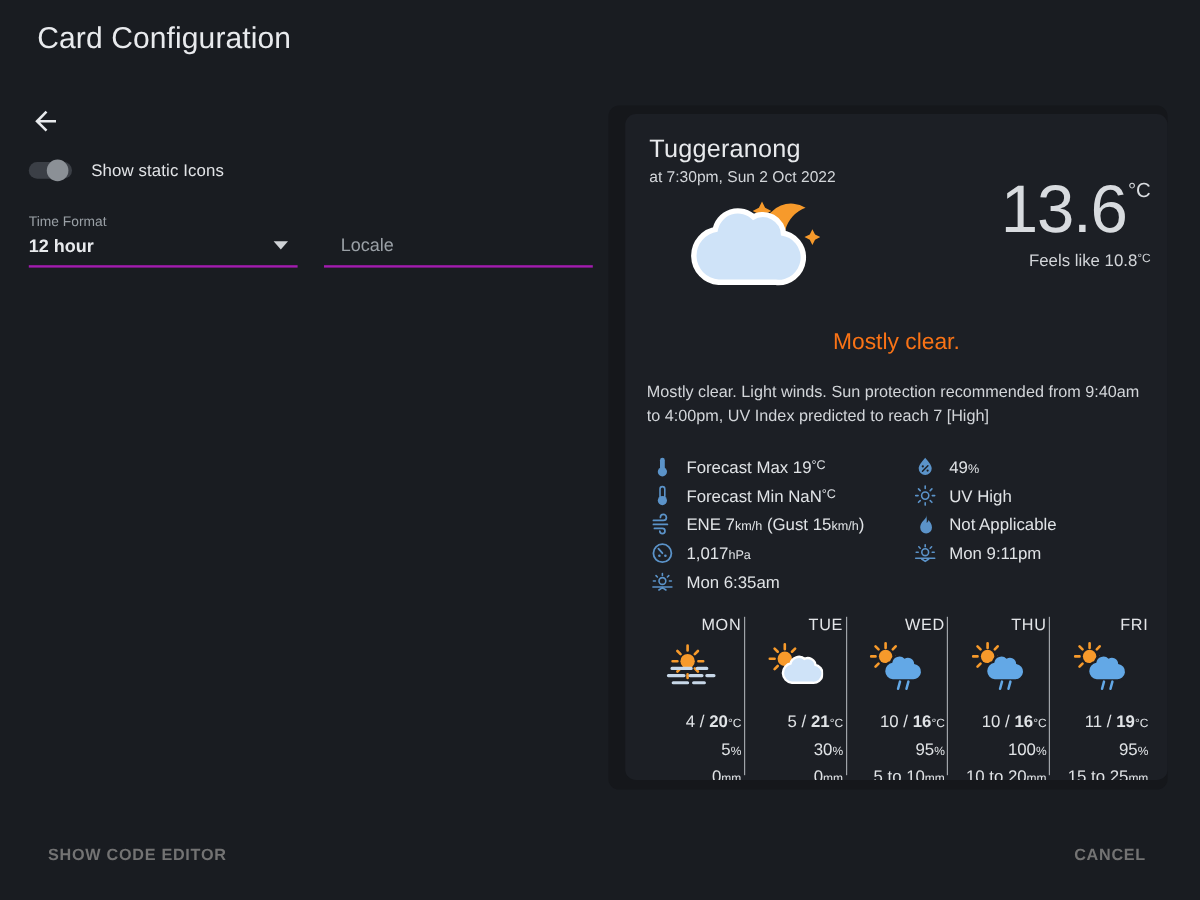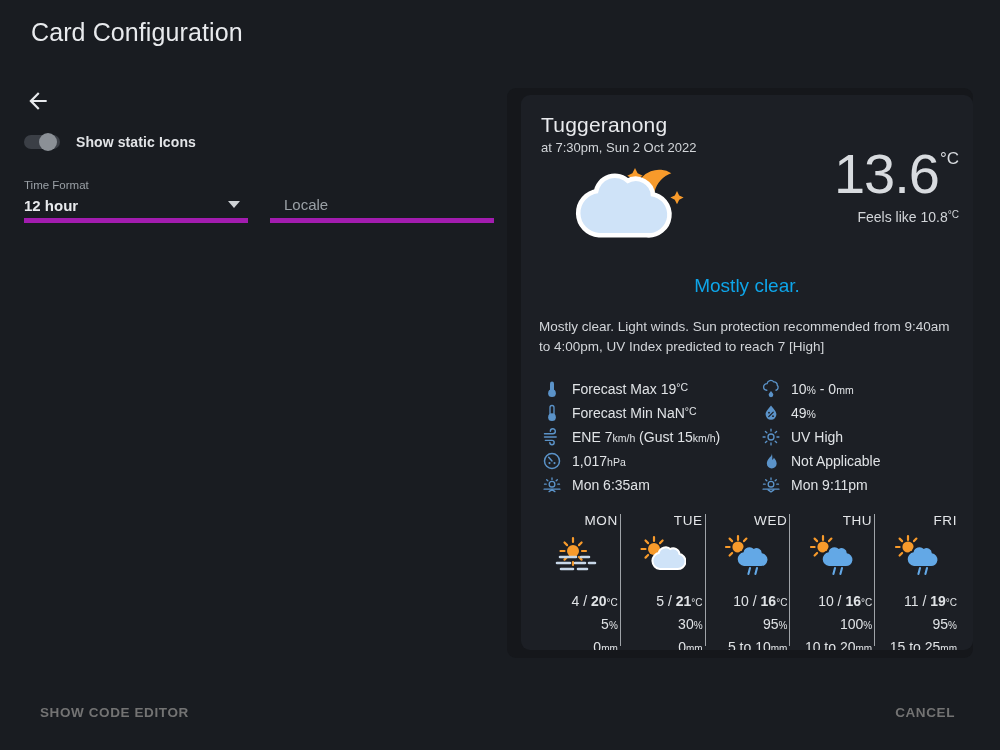--- a/index.html
+++ b/index.html
@@ -37,28 +37,28 @@
     position: absolute; left: 0; top: 1px;
     width: 36px; height: 14px; border-radius: 7px;
     background: #3b3f46;
   }
   .switch .thumb {
     position: absolute; left: 15px; top: -1px;
     width: 18px; height: 18px; border-radius: 50%;
     background: #8b9096;
   }
   .toggle-label {
-    margin-left: 16px; font-size: 14px; color: #e2e4e7; letter-spacing: .1px; font-weight: bold;
+    margin-left: 16px; font-size: 14px; color: #e2e4e7; letter-spacing: .1px;
   }
 
   .fields-row {
     display: flex; margin-top: 27px; padding-left: 24px; padding-right: 6px;
   }
   .field {
-    position: relative; height: 46px; border-bottom: 5px solid #a21caf;
+    position: relative; height: 46px; border-bottom: 2px solid #a21caf;
     flex: 1 1 0;
   }
   .field + .field { margin-left: 22px; }
   .field-label {
     position: absolute; left: 0; top: 2px;
     font-size: 11.5px; color: #9aa0a6;
   }
   .field-value {
     position: absolute; left: 0; top: 20px;
     font-size: 15px; color: #e8eaed; font-weight: 700;
@@ -100,21 +100,21 @@
     position: absolute; right: 14px; top: 52px;
     text-align: right;
   }
   .wc-temp-line { display: flex; align-items: flex-start; justify-content: center; }
   .wc-temp { font-size: 56px; line-height: 54px; color: #d8dbdf; font-weight: 300; letter-spacing: -1px; }
   .wc-temp-unit { font-size: 17px; color: #d8dbdf; margin-top: 2px; margin-left: 1px; }
   .wc-feels { font-size: 14px; color: #d2d5d9; margin-top: 8px; }
   .wc-feels sup { font-size: 10px; vertical-align: baseline; position: relative; top: -4px; }
 
   .wc-summary {
-    text-align: center; font-size: 19px; color: #0ea5e9;
+    text-align: center; font-size: 19px; color: #f97316;
     margin-top: 40px; font-weight: 400;
   }
   .wc-desc {
     margin: 20px 18px 0 18px; font-size: 13.5px; color: #d2d5d9;
     line-height: 20px; text-align: left;
   }
 
   
   .wc-details {
     display: flex; margin-top: 20px; padding: 0 18px 0 20px;
@@ -289,29 +289,20 @@
                 <path d="M8.5 20l3.5 -2.4 l3.5 2.4"></path>
               </g>
             </svg>
             <span class="det-text">Mon 6:35am</span>
           </div>
 
         </div>
 
         <div class="det-col right">
 
-          <div class="det-row">
-            <svg class="det-icon" viewBox="0 0 24 24">
-              <path d="M7 13.5a4 4 0 0 1 .3 -8 a4.5 4.5 0 0 1 8 -2 a3.8 3.8 0 0 1 4.2 4 a3.6 3.6 0 0 1 -1.5 6" fill="none" stroke="#5b93c9" stroke-width="1.6" stroke-linecap="round"></path>
-              <path d="M12 14.5c1.8 2.2 2.8 3.3 2.8 4.5a2.8 2.8 0 0 1 -5.6 0c0 -1.2 1 -2.3 2.8 -4.5z" fill="#5b93c9"></path>
-            </svg>
-            <span class="det-text">
-              <span>10</span><span class="u">%</span><span> - 0</span><span class="u">mm</span>
-            </span>
-          </div>
 
           <div class="det-row">
             <svg class="det-icon" viewBox="0 0 24 24">
               <path d="M12 3c4 5 6.5 7.6 6.5 10.6a6.5 6.5 0 0 1 -13 0C5.5 10.6 8 8 12 3z" fill="#5b93c9"></path>
               <path d="M9.3 16.4l5.4 -5.4" stroke="#1c1f25" stroke-width="1.5" stroke-linecap="round"></path>
               <circle cx="9.6" cy="11.6" r="1.1" fill="#1c1f25"></circle>
               <circle cx="14.4" cy="15.8" r="1.1" fill="#1c1f25"></circle>
             </svg>
             <span class="det-text">
               <span>49</span><span class="u">%</span>

